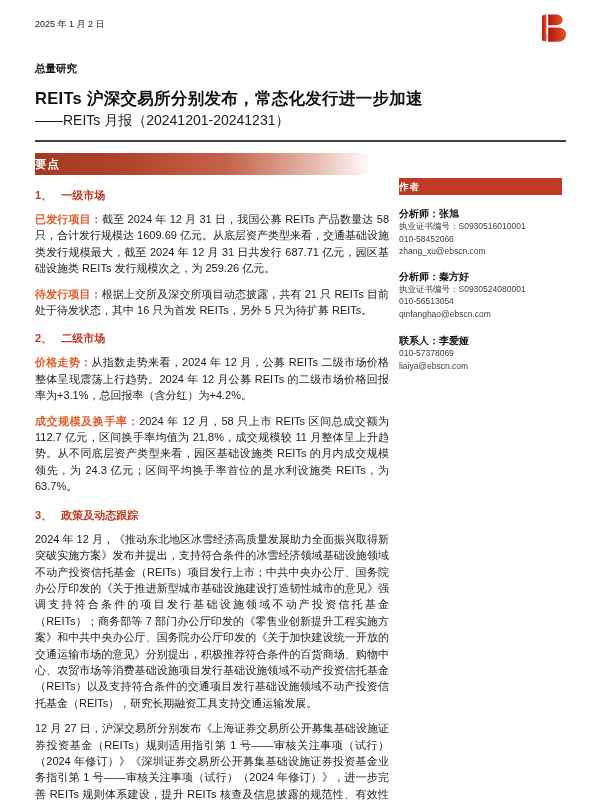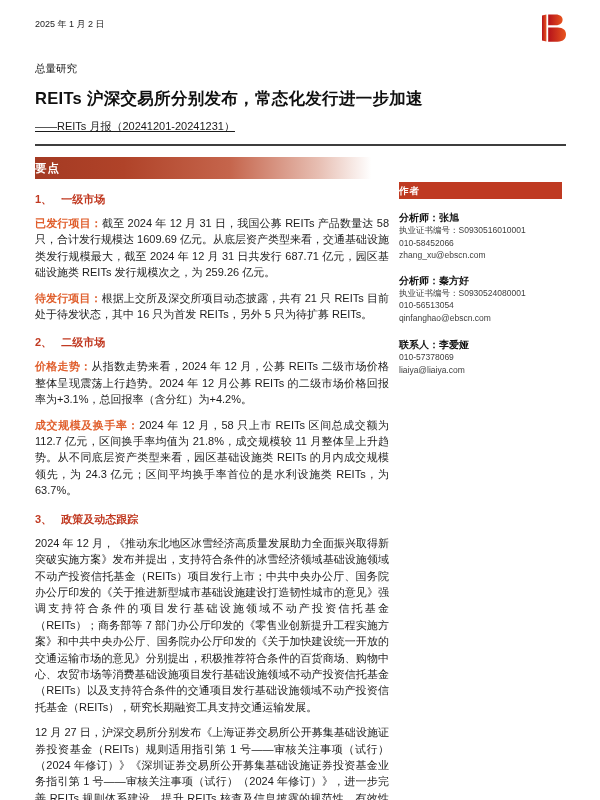--- a/index.html
+++ b/index.html
@@ -12,23 +12,23 @@
   }
 
   
   .top-row { display:flex; justify-content:space-between; align-items:flex-start; }
   .doc-date { font-size:9px; color:#222; padding-top:4px; }
   .brand { display:flex; align-items:flex-start; gap:5px; margin-right:-4px; }
   .brand-text { display:flex; flex-direction:column; line-height:1; padding-top:2px; }
   .brand-cn { font-size:17px; font-weight:bold; color:#1a1a1a; letter-spacing:2px; }
   .brand-en { font-size:5px; color:#8a8a8a; letter-spacing:0.9px; margin-top:3px; }
 
-  .category { font-size:10.5px; font-weight:normal; color:#111; margin-top:16px; }
+  .category { font-size:10.5px; font-weight:bold; color:#111; margin-top:16px; }
   .doc-title { font-size:16.5px; font-weight:bold; color:#0f0f0f; margin-top:12px; letter-spacing:0.3px; }
-  .doc-subtitle { font-size:11px; color:#1b1b1b; margin-top:9px;text-decoration:underline; }
+  .doc-subtitle { font-size:14px; color:#1b1b1b; margin-top:2px; }
   .head-rule { height:2px; background:#3e3e3e; margin-top:10px; margin-right:-4px; }
 
   
   .columns { display:flex; gap:10px; margin-top:0; }
   .col-main { flex:1 1 auto; min-width:0; }
   .col-side { flex:0 0 163px; }
 
   
   .badge {
     margin-top:11px; height:22px; line-height:22px;
@@ -131,18 +131,18 @@
       <div class="author-entry">
         <div class="author-name">分析师：秦方好</div>
         <div class="author-line">执业证书编号：S0930524080001</div>
         <div class="author-line">010-56513054</div>
         <div class="author-line">qinfanghao@ebscn.com</div>
       </div>
 
       <div class="author-entry" style="margin-top:14px;">
         <div class="author-name">联系人：李爱娅</div>
         <div class="author-line">010-57378069</div>
-        <div class="author-line">liaiya@liaiya.com</div>
+        <div class="author-line">liaiya@ebscn.com</div>
       </div>
     </div>
 
   </div>
 </div>
 
 </body></html>

